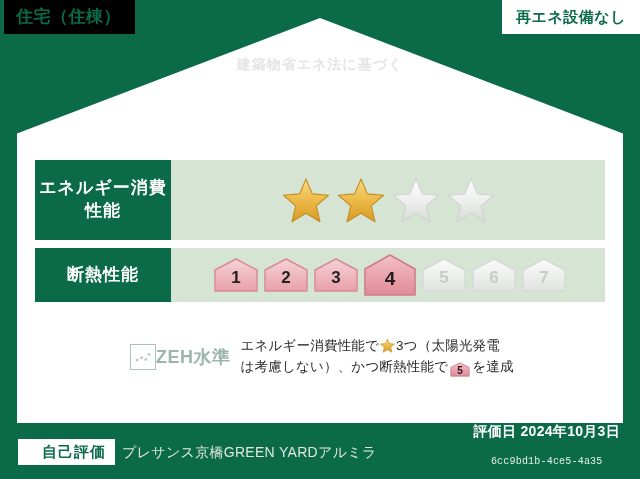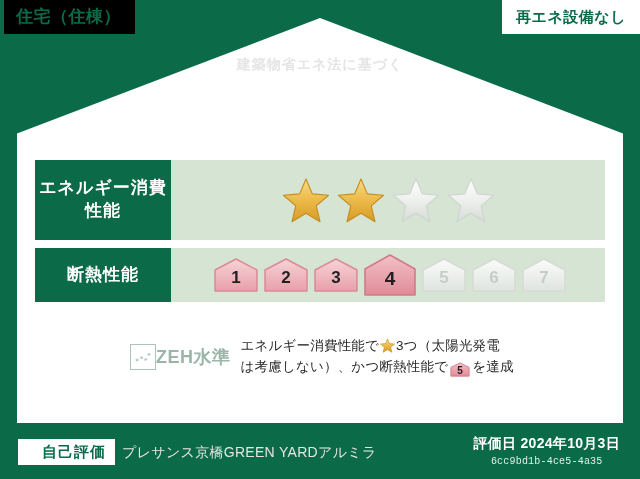--- a/index.html
+++ b/index.html
@@ -266,21 +266,21 @@
     font-size: 14px;
     font-weight: bold;
     letter-spacing: 0.3px;
     line-height: 1.3;
   }
   .eval-id {
     color: #e3efe9;
     font-size: 10px;
     font-family: "Liberation Mono", "DejaVu Sans Mono", monospace;
     letter-spacing: 0.2px;
-    margin-top: 4px;
+    margin-top: 16px;
   }
 </style>
 </head>
 <body>
 
 <div id="label-root">
 
   <div class="house-plate"></div>
 
   <div class="tag-dwelling">住宅（住棟）</div>

